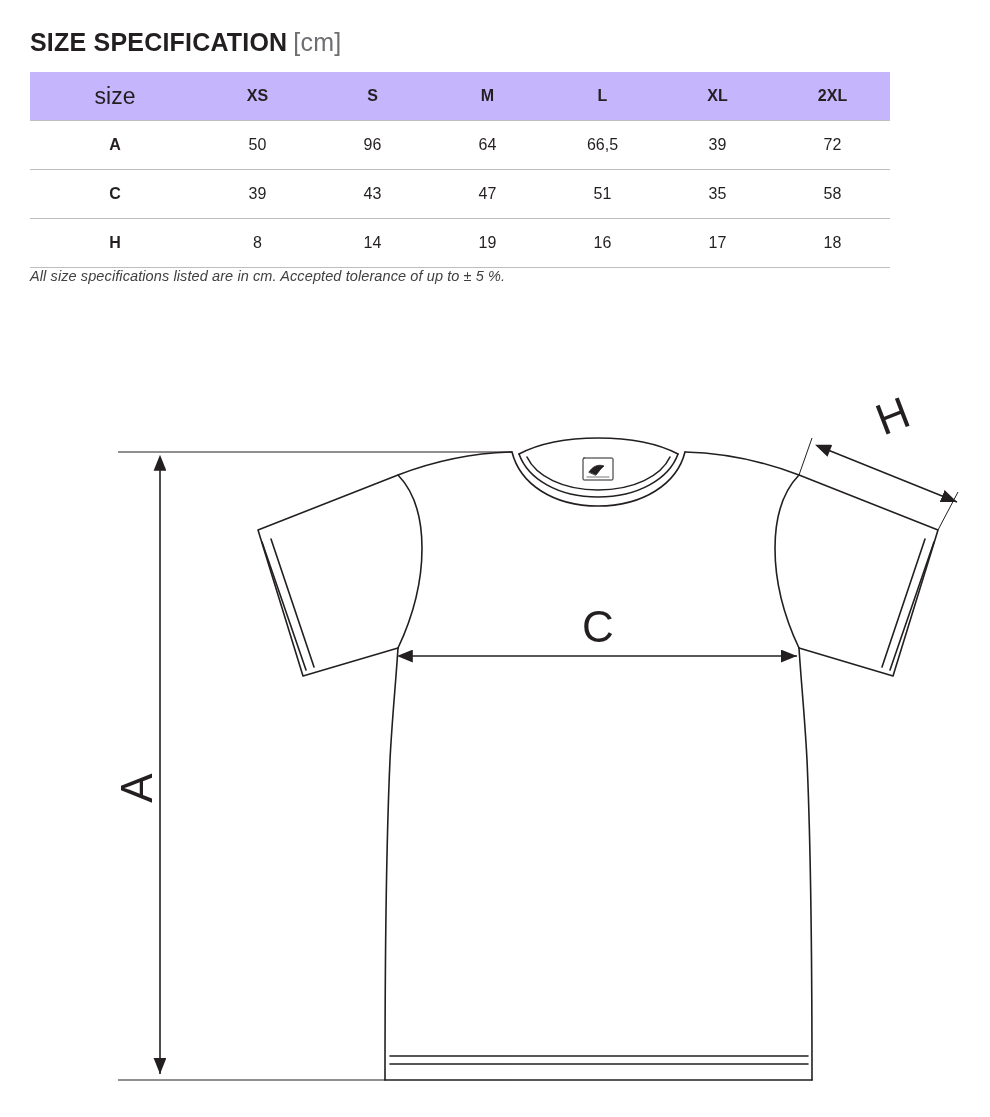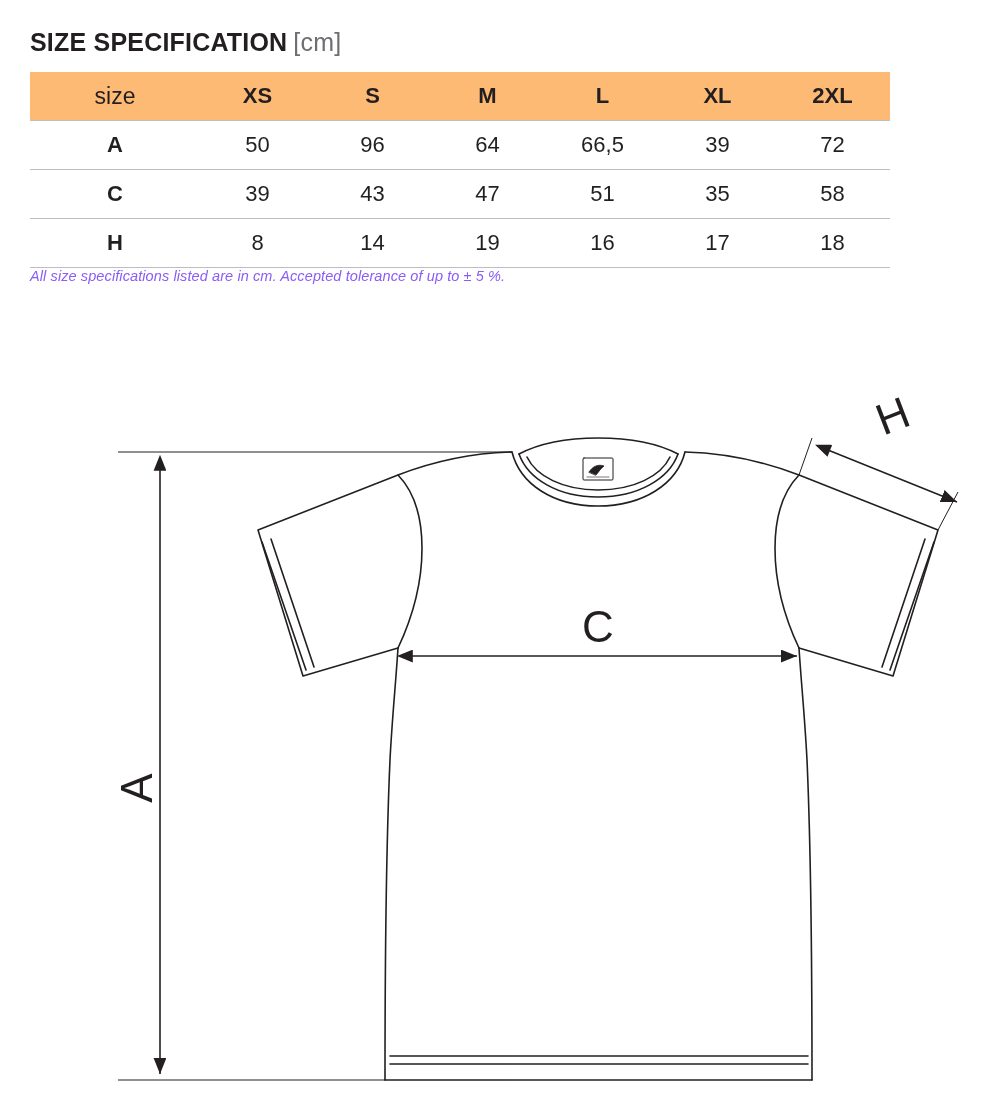--- a/index.html
+++ b/index.html
@@ -39,27 +39,27 @@
   .size-table {
     position: absolute;
     left: 30px;
     top: 72px;
     width: 860px;
     border-collapse: collapse;
   }
   .size-table th,
   .size-table td {
     text-align: center;
-    font-size: 22px;
+    font-size: 16px;
     padding: 0;
     height: 48px;
     vertical-align: middle;
   }
   .size-table thead tr {
-    background: #fdba74;
+    background: #c4b5fd;
   }
   .size-table thead th {
     font-weight: bold;
     color: #231f20;
   }
   .size-table thead th.head-size {
     font-weight: normal;
     font-size: 23px;
   }
   .size-table tbody tr {
@@ -73,21 +73,21 @@
   }
   .col-label { width: 170px; }
   .col-val { width: 115px; }
 
   .table-note {
     position: absolute;
     left: 30px;
     top: 268px;
     font-size: 14.5px;
     font-style: italic;
-    color: #8b5cf6;
+    color: #404040;
     letter-spacing: 0.1px;
   }
 
   
   .drawing {
     position: absolute;
     left: 0;
     top: 380px;
     width: 990px;
     height: 737px;

